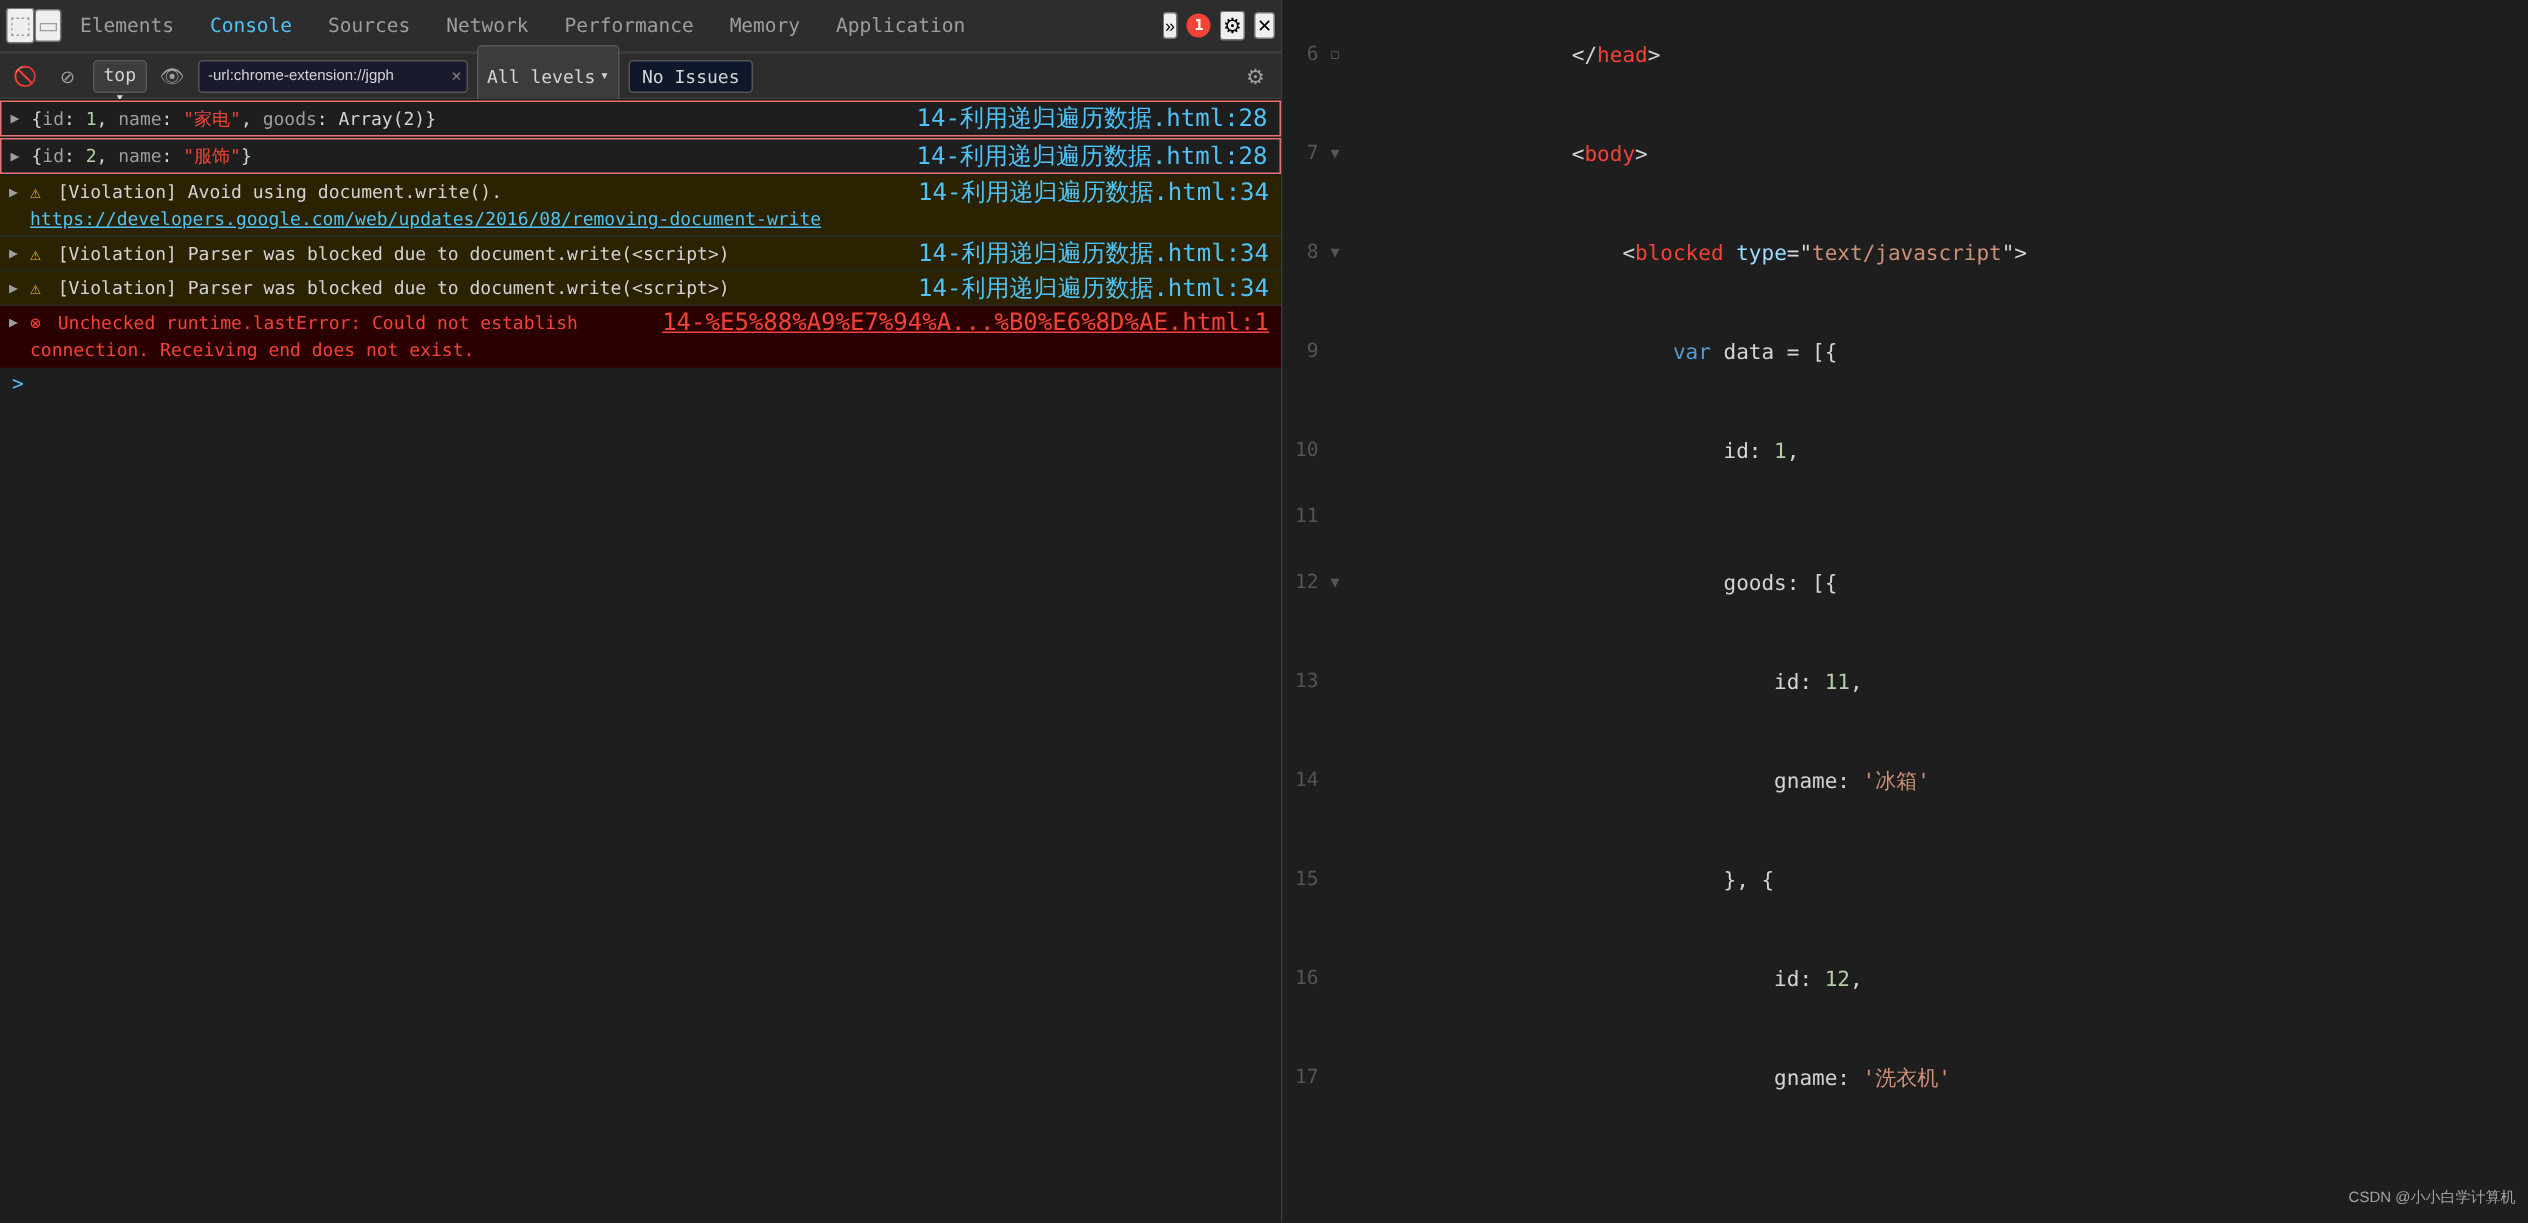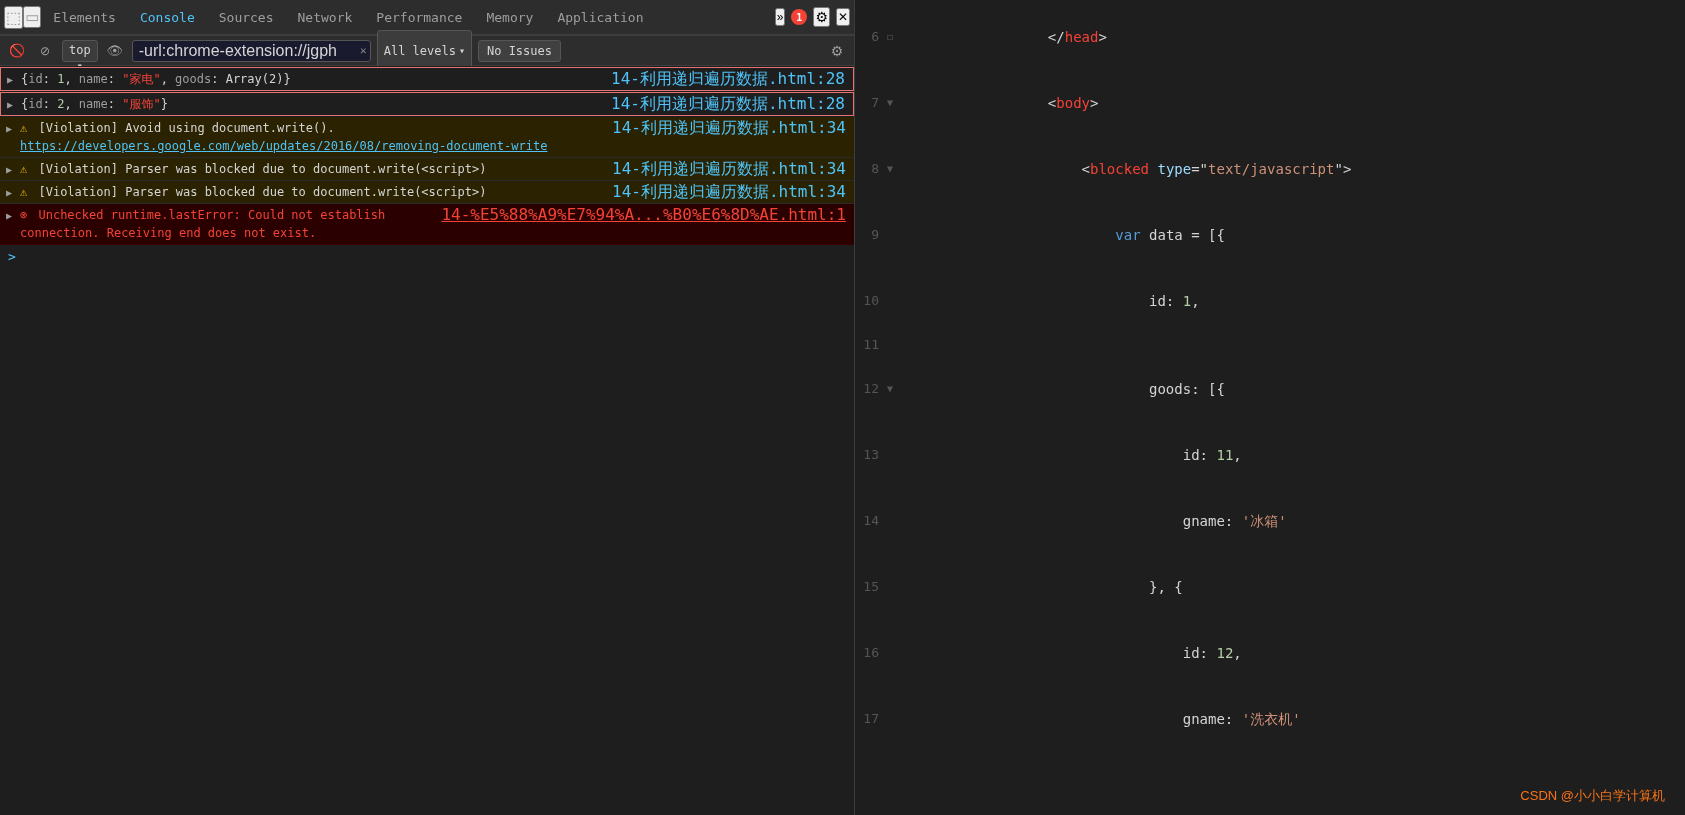--- a/index.html
+++ b/index.html
@@ -133,21 +133,21 @@
       gap: 3px;
       height: 22px;
       flex-direction: column;
     }
 
     .filter-input {
       background: #1a1a2e;
       border: 1px solid #555;
       border-radius: 3px;
       padding: 2px 24px 2px 6px;
-      font-size: 16px;
+      font-size: 10px;
       color: #d4d4d4;
       height: 22px;
       min-width: 180px;
       position: relative;
     }
 
     .filter-input-wrapper {
       position: relative;
       display: flex;
       align-items: center;
@@ -169,21 +169,21 @@
       font-size: 12px;
       color: #d4d4d4;
       cursor: pointer;
       display: flex;
       align-items: center;
       gap: 3px;
       height: 22px;
     }
 
     .filter-issues {
-      background: #404040;
+      background: #0f172a;
       border: 1px solid #555;
       border-radius: 3px;
       padding: 2px 8px;
       font-size: 12px;
       color: #d4d4d4;
       cursor: pointer;
       height: 22px;
       display: flex;
       align-items: center;
     }
@@ -329,23 +329,23 @@
     .tag { color: #f44336; }       
     .attr { color: #9cdcfe; }      
     .str { color: #ce9178; }      
     .num { color: #b5cea8; }   
     .plain { color: #d4d4d4; }
     .attr-val { color: #ce9178; }
 
     .code-editor-watermark {
       position: absolute;
       bottom: 10px;
-      right: 20px;
-      color: #f97316;
-      font-size: 13px;
+      right: 8px;
+      color: #a3a3a3;
+      font-size: 10px;
       font-family: sans-serif;
     }
 
     .code-editor-wrapper {
       flex: 1;
       overflow: hidden;
       position: relative;
     }
 
     

